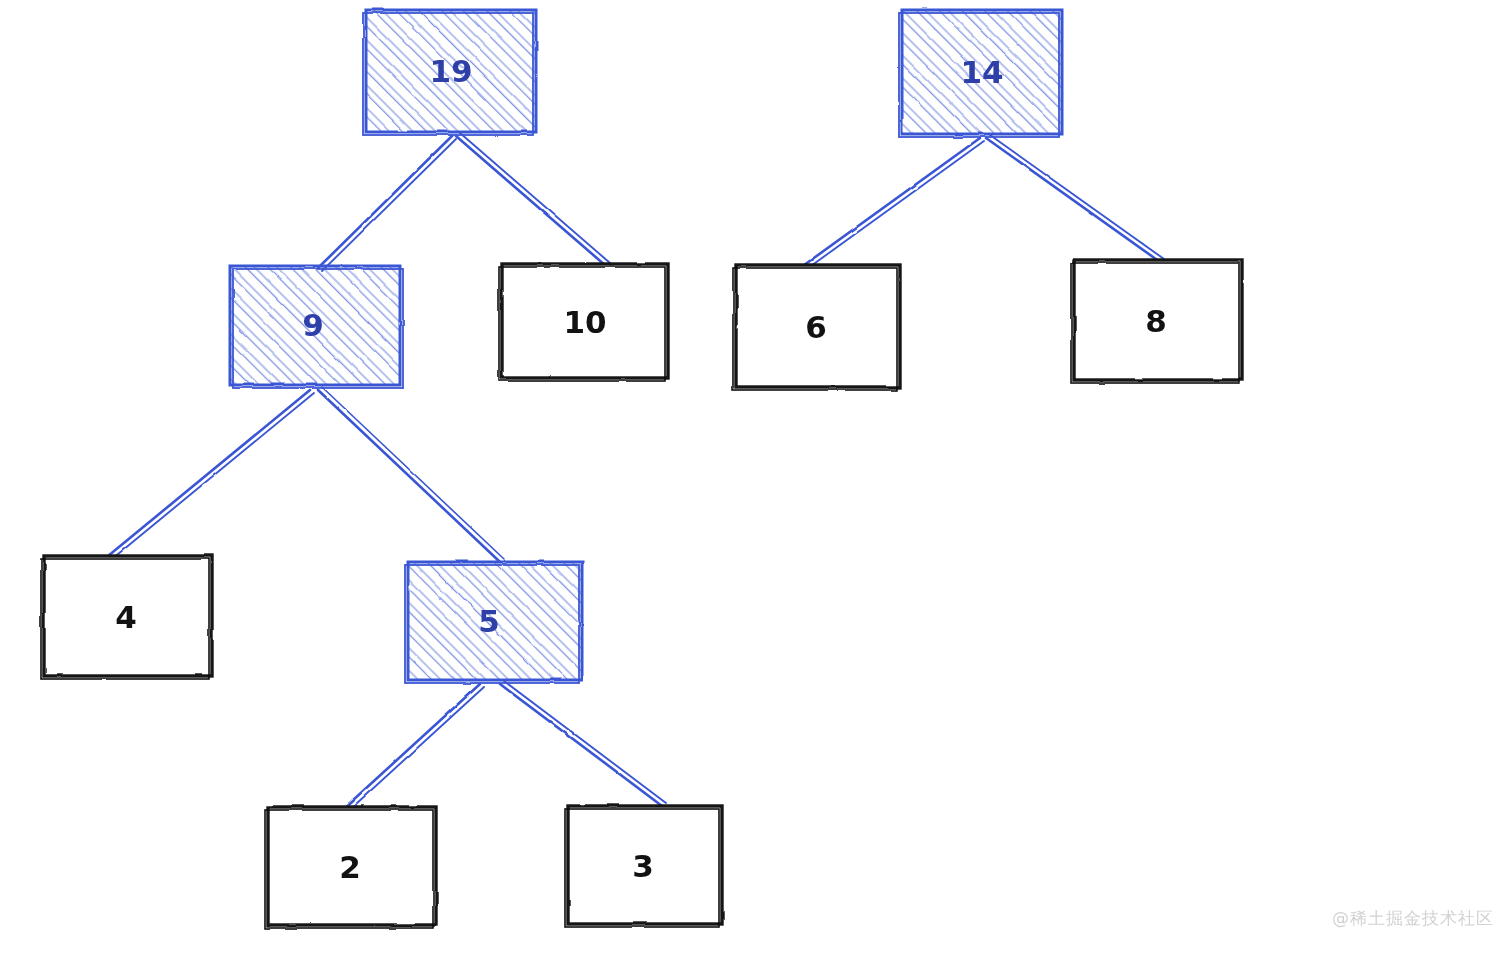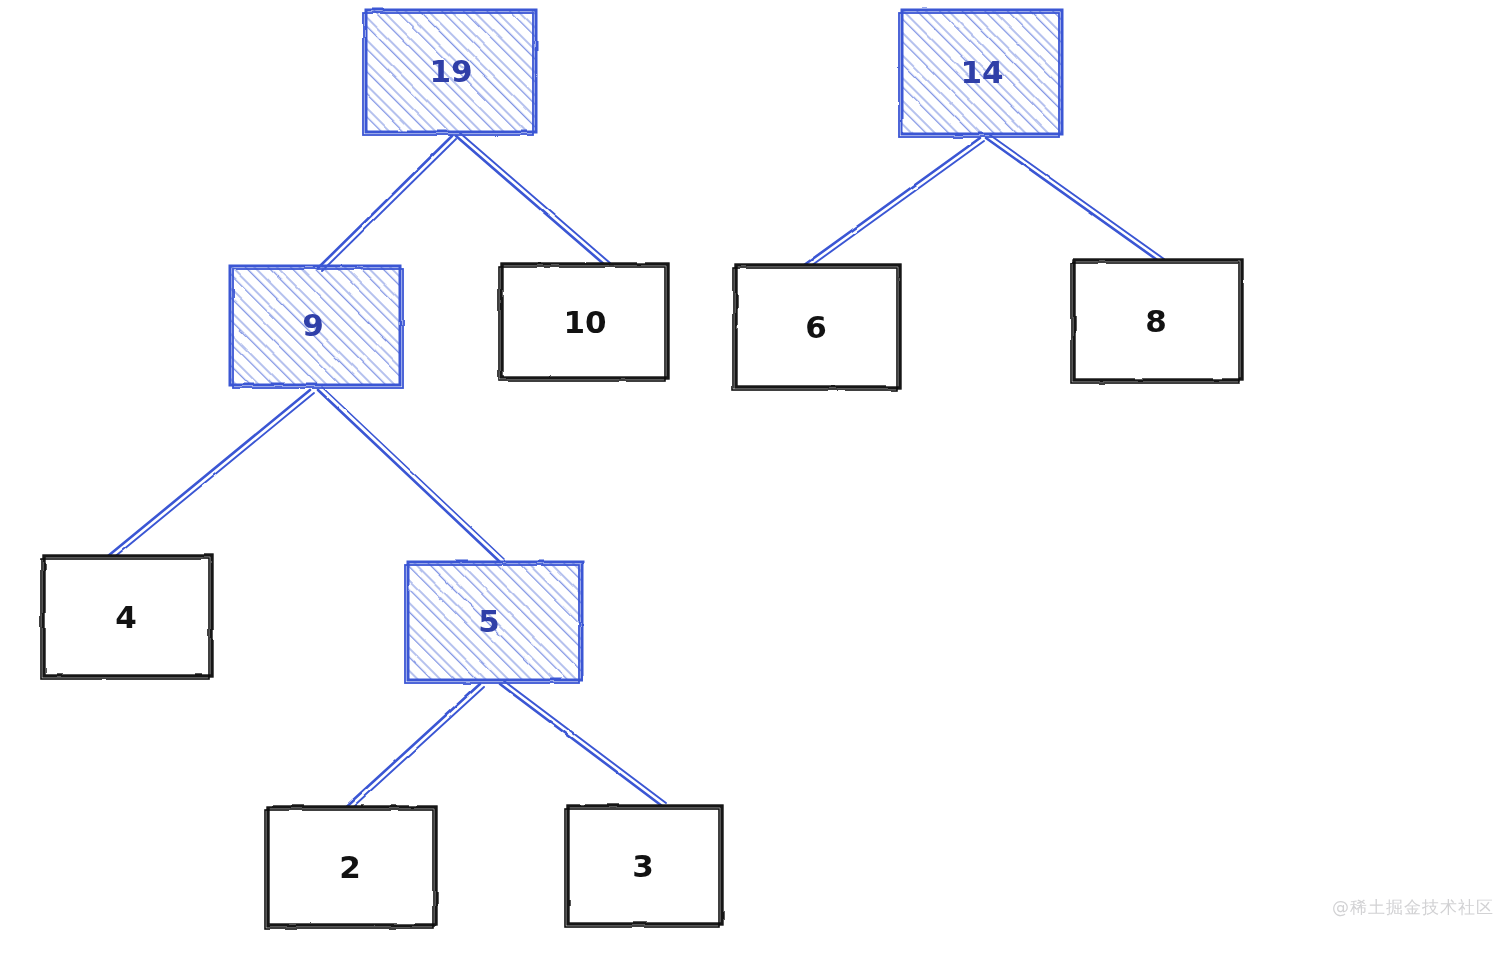--- a/index.html
+++ b/index.html
@@ -34,21 +34,21 @@
   }
   .node-label-black {
     font-family: "DejaVu Sans", sans-serif;
     font-weight: 700;
     font-size: 31px;
     fill: #121212;
   }
   .watermark {
     position: absolute;
     right: 18px;
-    bottom: 34px;
+    bottom: 23px;
     font-family: "DejaVu Sans", sans-serif;
     font-size: 17px;
     color: #d2d2d4;
     letter-spacing: 1px;
     user-select: none;
     white-space: nowrap;
   }
 </style>
 </head>
 <body>

